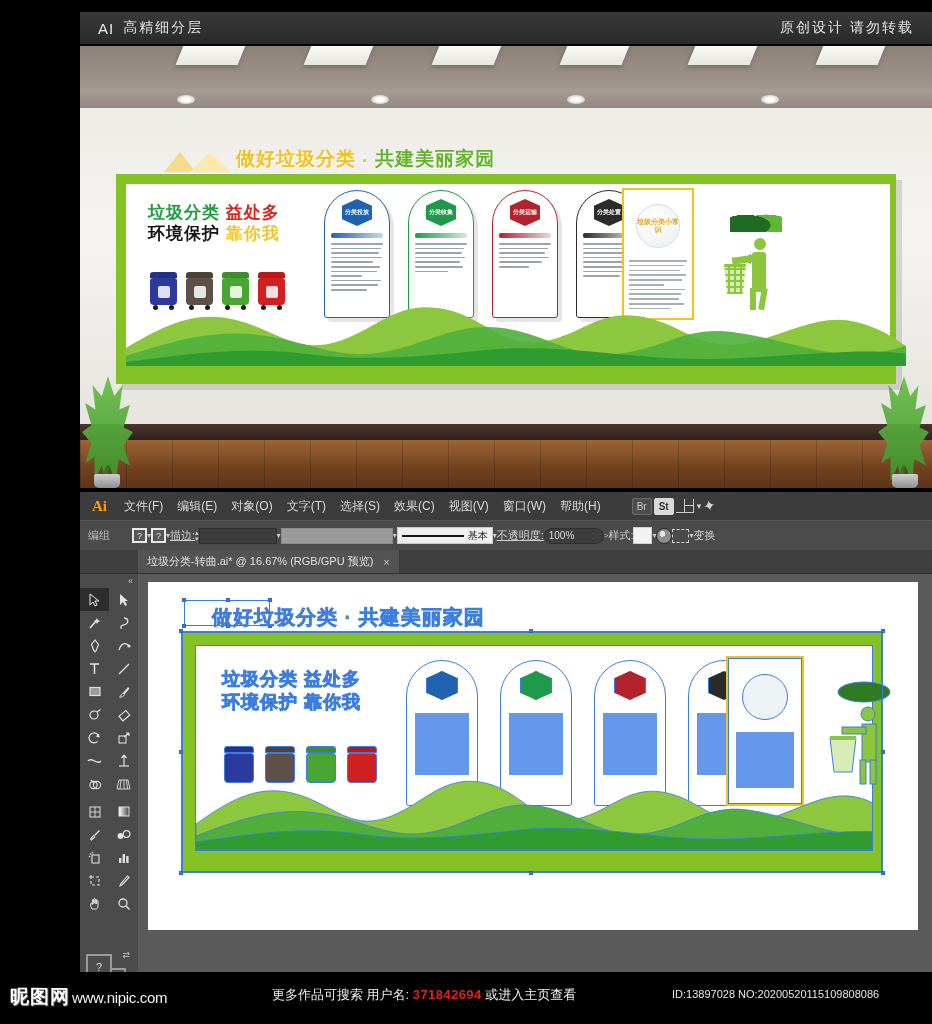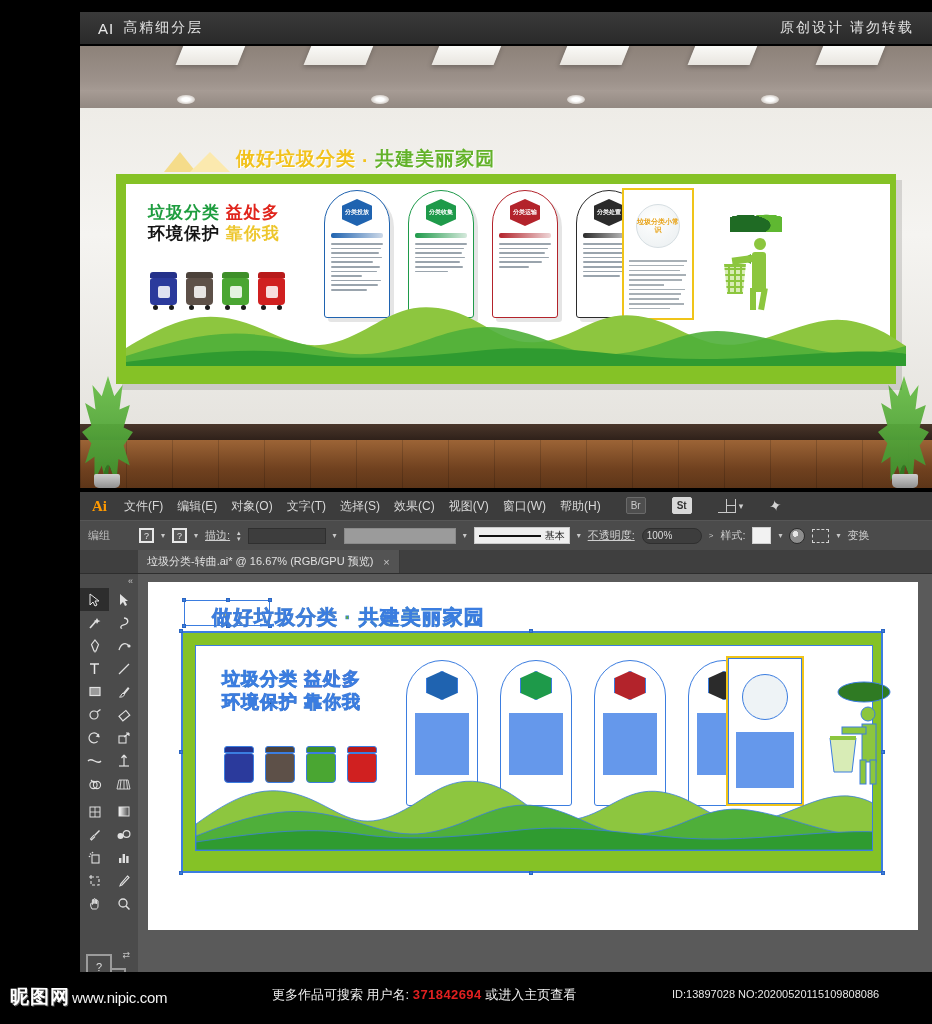--- a/index.html
+++ b/index.html
@@ -205,40 +205,40 @@
     height: 28px; background: #3c3c3c; display: flex; align-items: center;
     padding-left: 6px; gap: 0;
   }
   .ai-logo {
     color: #ff9a00; font-size: 15px; font-weight: bold; padding: 0 10px 0 6px;
     font-family: "Liberation Serif", serif;
   }
   .ai-menu-item {
     font-size: 12px; color: #d8d8d8; padding: 4px 7px; white-space: nowrap;
   }
-  .ai-menubar-icons { display: flex; gap: 26px; margin-left: 18px; }
+  .ai-menubar-icons { display: flex; align-items: center; gap: 2px; margin-left: 24px; }
   .mb-ico {
     width: 20px; height: 17px; border-radius: 2px; font-size: 10px;
     display:flex;align-items:center;justify-content:center;
     color:#c9c9c9; border:1px solid #6a6a6a; background:#4e4e4e;
   }
   .mb-ico.st { background:#d9d9d9; color:#333; border-color:#d9d9d9; font-weight:bold;}
   .mb-arrange { display:flex; align-items:center; gap:3px; }
   .mb-arrange .sq {
     width: 18px; height: 14px; background:#c9c9c9;
     display:grid; grid-template-columns: 8px 8px; grid-template-rows: 6px 6px; gap:1px;
   }
   .mb-arrange .sq i { background:#3c3c3c; }
   .mb-arrange .sq i:first-child { grid-row: span 2; background:#3c3c3c; }
   .chev { font-size: 9px; color:#cfcfcf; }
   .mb-bird { color:#d3d3d3; font-size: 15px; transform: rotate(-12deg); }
 
   .ai-controlbar {
     height: 30px; background: #4b4b4b; border-top: 1px solid #565656;
-    display: flex; align-items: center; padding: 0 8px; gap: 7px;
+    display: flex; align-items: center; padding: 0 8px; 
     font-size: 11px; color: #cfcfcf;
   }
   .cb-label { color:#bdbdbd; min-width: 44px; }
   .cb-swatch {
     width: 15px; height: 15px; border: 2px solid #e8e8e8; background:#565656;
     display:flex;align-items:center;justify-content:center; font-size:9px; color:#e4e4e4;
   }
   .cb-caret { font-size: 8px; color:#c8c8c8; }
   .cb-underline { text-decoration: underline; }
   .cb-stepper { display:flex; flex-direction:column; line-height:6px; font-size:7px; color:#cfcfcf; }

